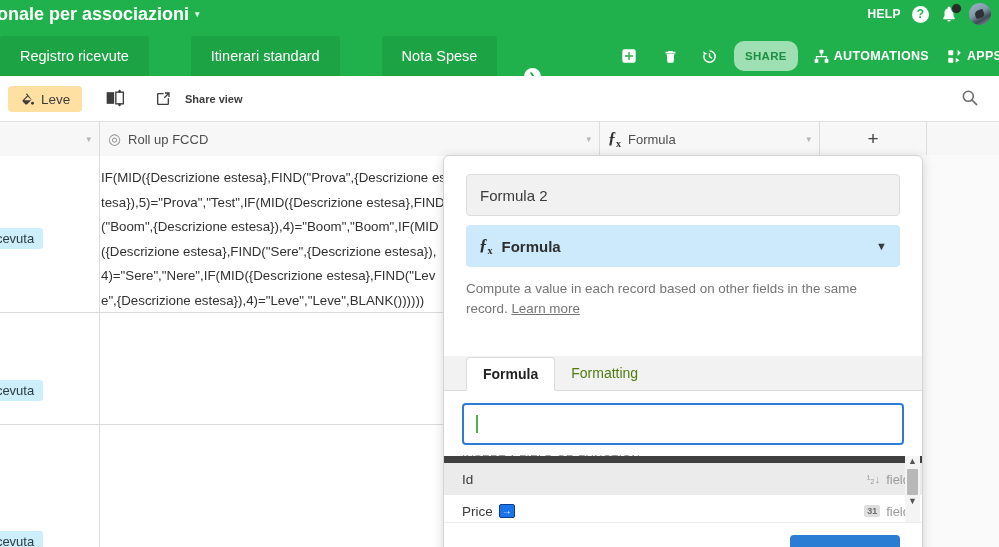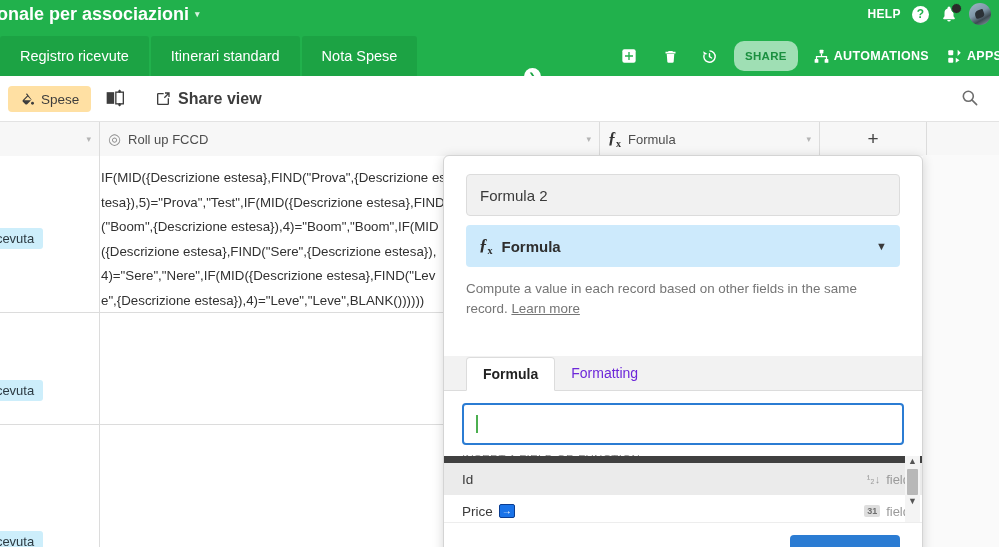--- a/index.html
+++ b/index.html
@@ -51,21 +51,21 @@
     content:""; position:absolute; left:6px; top:7px; width:9px; height:8px;
     background:#2b3136; border-radius: 50% 10% 40% 20%;
     transform: rotate(-18deg);
   }
 
   
   .tabbar {
     position: absolute; left: 0; top: 28px; width: 999px; height: 48px;
     background: #21b14c;
   }
-  .tabs { position: absolute; left: 0; top: 8px; display: flex; height: 40px; }
+  .tabs { position: absolute; left: 0; top: 8px; display: flex; height: 40px; gap: 40px; }
   .tab {
     height: 40px; padding: 0 20px;
     display: flex; align-items: center; justify-content: center;
     color: #ffffff; font-size: 14.5px; white-space: nowrap;
     background: #1ca344; margin-right: 2px;
     border-radius: 3px 3px 0 0;
   }
   .tab.clipped { padding-right: 34px; }
   .scroll-right-btn {
     position: absolute; left: 524px; top: 40px;
@@ -99,22 +99,22 @@
   }
   .color-btn {
     position: absolute; left: 8px; top: 10px; height: 26px;
     background: #ffe0a3; border-radius: 4px;
     display: flex; align-items: center; gap: 6px; padding: 0 12px;
     font-size: 13.5px; color: #3d3d3d;
   }
   .rowheight-btn { position: absolute; left: 104px; top: 12px; }
   .shareview-btn {
     position: absolute; left: 155px; top: 11px; height: 24px;
-    display: flex; align-items: center; gap: 7px;
-    font-size: 16px; color: #3d3d3d; font-weight: 600;
+    display: flex; align-items: center; gap: 14px;
+    font-size: 11px; color: #3d3d3d; font-weight: 600;
   }
   .search-btn { position: absolute; right: 20px; top: 12px; }
 
   
   .fieldrow {
     position: absolute; left: 0; top: 122px; width: 999px; height: 34px;
     background: #f7f7f7; border-bottom: 1px solid #dcdcdc;
   }
   .fcell {
     position: absolute; top: 0; height: 34px;
@@ -189,21 +189,21 @@
     margin-top: 12px; font-size: 13.4px; color: #757575; line-height: 19.5px;
   }
   .desc .learn { text-decoration: underline; color: #757575; }
 
   .tabs2 {
     position: absolute; left: 0; top: 200px; width: 100%; height: 35px;
     background: #f2f2f2; border-bottom: 1px solid #dcdcdc;
     display: flex; align-items: flex-end; padding-left: 22px;
   }
   .tab2 {
-    height: 34px; padding: 0 16px; font-size: 14px; color: #6d28d9;
+    height: 34px; padding: 0 16px; font-size: 14px; color: #4d7c0f;
     display: flex; align-items: center;
   }
   .tab2.active {
     background: #ffffff; color: #222; font-weight: bold;
     border: 1px solid #dcdcdc; border-bottom: 1px solid #ffffff;
     border-radius: 4px 4px 0 0; margin-bottom: -1px;
   }
   .editor-wrap { position: absolute; left: 0; top: 235px; width: 100%; }
   .formula-input {
     margin: 12px 18px 0 18px; height: 42px;
@@ -340,21 +340,21 @@
       </span>
     </div>
   </div>
 
   <div class="toolbar">
     <div class="color-btn">
       <svg width="15" height="15" viewBox="0 0 24 24">
         <path fill="#3d3d3d" d="M11 2l-1.4 1.4 2 2L4.6 12.6a2 2 0 0 0 0 2.8l4 4a2 2 0 0 0 2.8 0l7.2-7.2L11 2zm-4.2 11l5.8-5.8 5.8 5.8H6.8z"></path>
         <circle cx="20" cy="18" r="2.3" fill="#3d3d3d"></circle>
       </svg>
-      <span>Spese</span>
+      <span>Leve</span>
     </div>
     <div class="rowheight-btn">
       <svg width="22" height="20" viewBox="0 0 24 24">
         <rect x="2" y="5" width="9" height="14" fill="#3d3d3d"></rect>
         <rect x="13" y="5" width="9" height="14" fill="none" stroke="#3d3d3d" stroke-width="1.6"></rect>
         <path d="M17.5 3v3M17.5 18v3M15.8 4.4l1.7-1.7 1.7 1.7M15.8 19.6l1.7 1.7 1.7-1.7" stroke="#3d3d3d" stroke-width="1.4" fill="none"></path>
       </svg>
     </div>
     <div class="shareview-btn">
       <svg width="16" height="16" viewBox="0 0 24 24">

